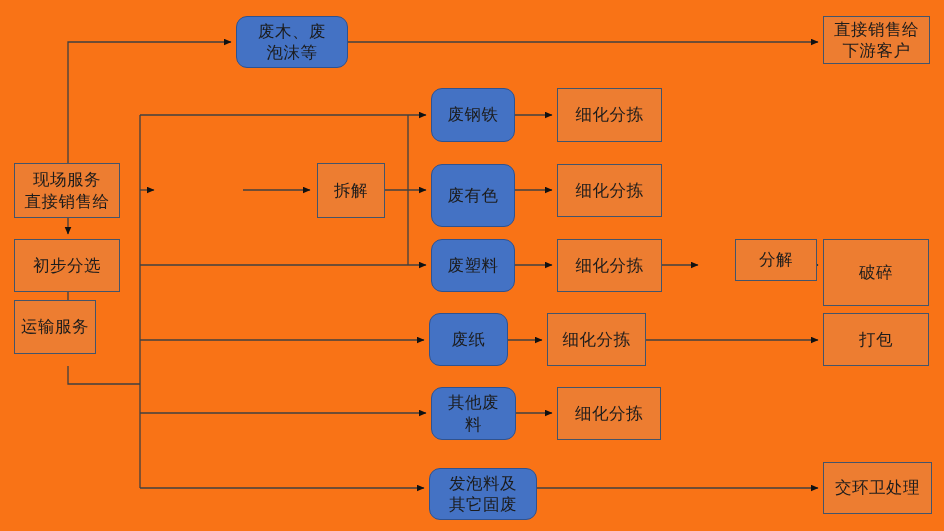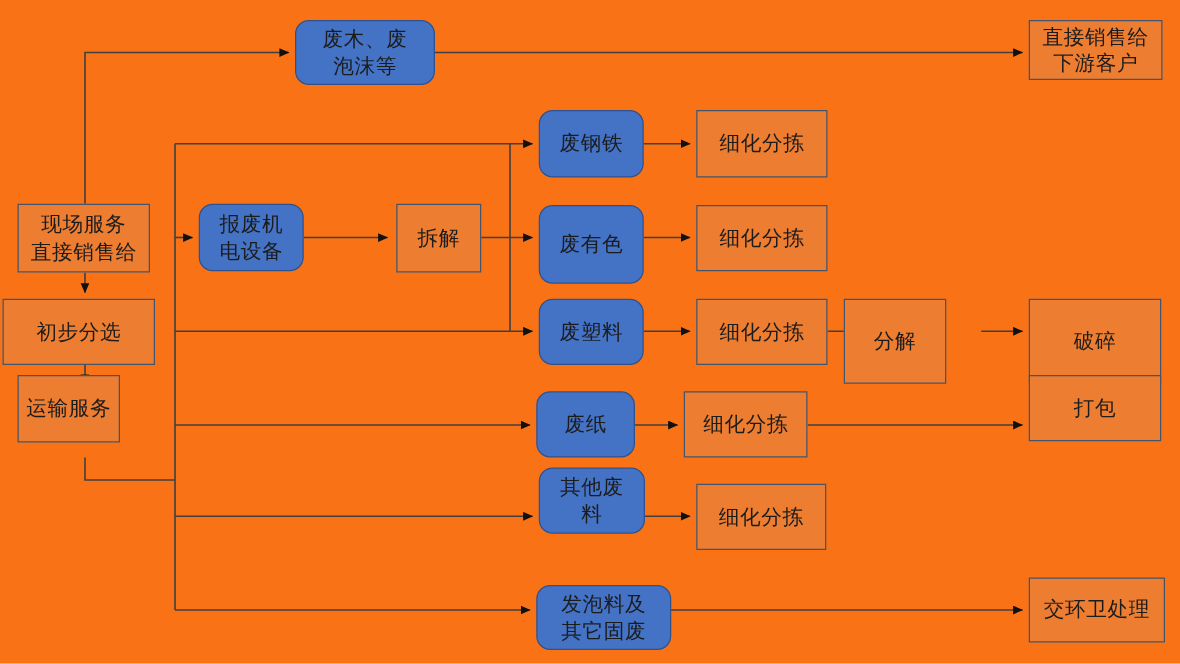--- a/index.html
+++ b/index.html
@@ -87,24 +87,20 @@
   <div class="node orange" style="left:823px;top:16px;width:107px;height:48px">
     <span>直接销售给
 下游客户</span>
   </div>
 
   <div class="node orange" style="left:14px;top:163px;width:106px;height:55px">
     <span>现场服务
 直接销售给</span>
   </div>
 
-  <div class="node blue" style="left:159px;top:163px;width:84px;height:54px">
-    <span>报废机
-电设备</span>
-  </div>
 
   <div class="node orange" style="left:317px;top:163px;width:68px;height:55px">
     <span>拆解</span>
   </div>
 
   <div class="node blue" style="left:431px;top:88px;width:84px;height:54px">
     <span>废钢铁</span>
   </div>
 
   <div class="node orange" style="left:557px;top:88px;width:105px;height:54px">
@@ -112,57 +108,57 @@
   </div>
 
   <div class="node blue" style="left:431px;top:164px;width:84px;height:63px">
     <span>废有色</span>
   </div>
 
   <div class="node orange" style="left:557px;top:164px;width:105px;height:53px">
     <span>细化分拣</span>
   </div>
 
-  <div class="node orange" style="left:2px;top:239px;width:122px;height:53px">
+  <div class="node orange" style="left:14px;top:239px;width:106px;height:53px">
     <span>初步分选</span>
   </div>
 
   <div class="node blue" style="left:431px;top:239px;width:84px;height:53px">
     <span>废塑料</span>
   </div>
 
   <div class="node orange" style="left:557px;top:239px;width:105px;height:53px">
     <span>细化分拣</span>
   </div>
 
-  <div class="node orange" style="left:675px;top:239px;width:82px;height:68px">
+  <div class="node orange" style="left:735px;top:239px;width:82px;height:42px">
     <span>分解</span>
   </div>
 
   <div class="node orange" style="left:823px;top:239px;width:106px;height:67px">
     <span>破碎</span>
   </div>
 
   <div class="node orange" style="left:14px;top:300px;width:82px;height:54px">
     <span>运输服务</span>
   </div>
 
   <div class="node blue" style="left:429px;top:313px;width:79px;height:53px">
     <span>废纸</span>
   </div>
 
   <div class="node orange" style="left:547px;top:313px;width:99px;height:53px">
     <span>细化分拣</span>
   </div>
 
-  <div class="node orange" style="left:823px;top:300px;width:106px;height:53px">
+  <div class="node orange" style="left:823px;top:313px;width:106px;height:53px">
     <span>打包</span>
   </div>
 
-  <div class="node blue" style="left:431px;top:374px;width:85px;height:53px">
+  <div class="node blue" style="left:431px;top:387px;width:85px;height:53px">
     <span>其他废
 料</span>
   </div>
 
   <div class="node orange" style="left:557px;top:387px;width:104px;height:53px">
     <span>细化分拣</span>
   </div>
 
   <div class="node blue" style="left:429px;top:468px;width:108px;height:52px">
     <span>发泡料及

